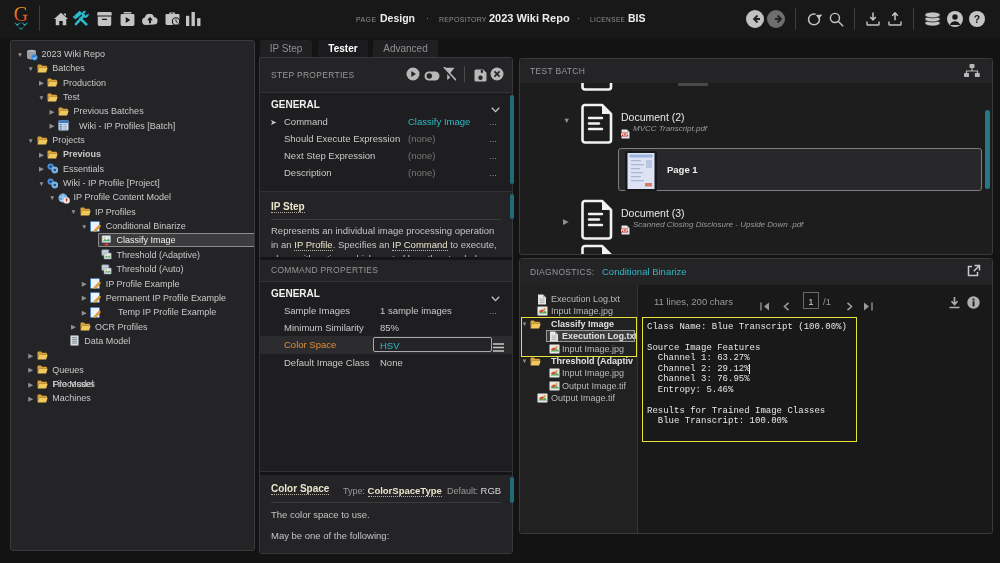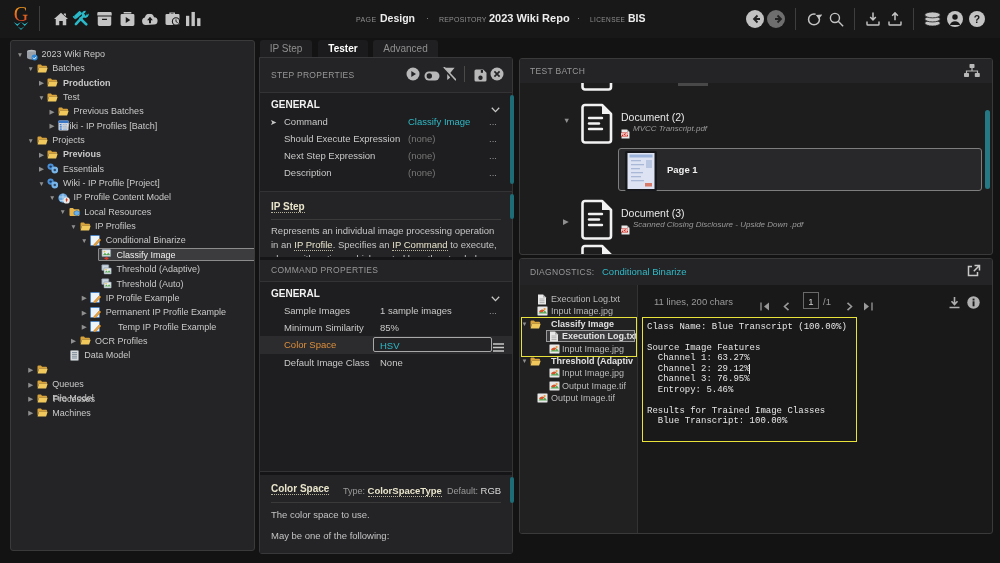--- a/index.html
+++ b/index.html
@@ -205,21 +205,21 @@
               <path d="M2 4.8 h8.7 l-1.6 4.7 h-8.6 Z" fill="#f0c85c"></path>
             </svg></span>
           <span class="lb" style="left:41.2px;">Batches</span>
         </div>
         <div class="trow">
           <span class="ar" style="left:26.4px">▶</span>
           <span class="ic" style="left:36.4px"><svg width="11" height="11" viewBox="0 0 11 11" style="">
               <path d="M0.5 2.5 a1 1 0 0 1 1-1 h2.5 l1 1.2 h4 a1 1 0 0 1 1 1 v1 h-8 l-1.5 4 Z" fill="#d9a33c"></path>
               <path d="M2 4.8 h8.7 l-1.6 4.7 h-8.6 Z" fill="#f0c85c"></path>
             </svg></span>
-          <span class="lb" style="left:51.9px;font-weight:bold;">Production</span>
+          <span class="lb" style="left:51.9px;">Production</span>
         </div>
         <div class="trow">
           <span class="ar" style="left:26.4px">▼</span>
           <span class="ic" style="left:36.4px"><svg width="11" height="11" viewBox="0 0 11 11" style="">
               <path d="M0.5 2.5 a1 1 0 0 1 1-1 h2.5 l1 1.2 h4 a1 1 0 0 1 1 1 v1 h-8 l-1.5 4 Z" fill="#d9a33c"></path>
               <path d="M2 4.8 h8.7 l-1.6 4.7 h-8.6 Z" fill="#f0c85c"></path>
             </svg></span>
           <span class="lb" style="left:51.9px;">Test</span>
         </div>
         <div class="trow">
@@ -235,21 +235,21 @@
           <span class="ic" style="left:47.1px"><svg width="11" height="11" viewBox="0 0 11 11" style="">
               <rect x="0.5" y="0.5" width="10" height="10" rx="1" fill="#dfe6ee"></rect>
               <rect x="0.5" y="0.5" width="10" height="2.6" fill="#3c78c8"></rect>
               <rect x="1.6" y="4" width="2.2" height="1.4" fill="#3c78c8"></rect>
               <rect x="4.6" y="4" width="4.6" height="1.4" fill="#9ab4d8"></rect>
               <rect x="1.6" y="6.2" width="2.2" height="1.4" fill="#3c78c8"></rect>
               <rect x="4.6" y="6.2" width="4.6" height="1.4" fill="#9ab4d8"></rect>
               <rect x="1.6" y="8.4" width="2.2" height="1.4" fill="#3c78c8"></rect>
               <rect x="4.6" y="8.4" width="4.6" height="1.4" fill="#9ab4d8"></rect>
             </svg></span>
-          <span class="lb" style="left:50px;">Wiki - IP Profiles [Batch]</span>
+          <span class="lb" style="left:68px;">Wiki - IP Profiles [Batch]</span>
         </div>
         <div class="trow">
           <span class="ar" style="left:15.7px">▼</span>
           <span class="ic" style="left:25.7px"><svg width="11" height="11" viewBox="0 0 11 11" style="">
               <path d="M0.5 2.5 a1 1 0 0 1 1-1 h2.5 l1 1.2 h4 a1 1 0 0 1 1 1 v1 h-8 l-1.5 4 Z" fill="#d9a33c"></path>
               <path d="M2 4.8 h8.7 l-1.6 4.7 h-8.6 Z" fill="#f0c85c"></path>
             </svg></span>
           <span class="lb" style="left:41.2px;">Projects</span>
         </div>
         <div class="trow">
@@ -282,28 +282,20 @@
         </div>
         <div class="trow">
           <span class="ar" style="left:37.1px">▼</span>
           <span class="ic" style="left:47.1px"><svg width="12" height="12" viewBox="0 0 12 12" style="">
               <circle cx="5" cy="6" r="4.6" fill="#69a8e0"></circle>
               <path d="M1 5 h8 M5 1.6 v8.8 M1.8 8.5 h6.6" stroke="#cfe4f4" stroke-width="0.7" fill="none"></path>
               <circle cx="8.6" cy="8.4" r="3.2" fill="#e8e8e8"></circle>
               <path d="M8.6 5.8 l1 2 l-1 2.6 l-1 -2.6 Z" fill="#d43f1f"></path>
             </svg></span>
           <span class="lb" style="left:62.6px;">IP Profile Content Model</span>
-        </div>
-        <div class="trow">
-          <span class="ar" style="left:47.8px">▼</span>
-          <span class="ic" style="left:57.8px"><svg width="12" height="12" viewBox="0 0 12 12" style="">
-              <path d="M0.5 3 a1 1 0 0 1 1 -1 h2.5 l1 1.2 h4.5 a1 1 0 0 1 1 1 v4.8 a1 1 0 0 1 -1 1 h-8 a1 1 0 0 1 -1 -1 Z" fill="#e8b64c"></path>
-              <path d="M7.8 4.6 l2.8 1.2 v2.6 l-2.8 1.3 l-2.8 -1.3 v-2.6 Z" fill="#6ab0e8" stroke="#2a6aa8" stroke-width="0.6"></path>
-            </svg></span>
-          <span class="lb" style="left:73.3px;">Local Resources</span>
         </div>
         <div class="trow">
           <span class="ar" style="left:58.5px">▼</span>
           <span class="ic" style="left:68.5px"><svg width="11" height="11" viewBox="0 0 11 11" style="">
               <path d="M0.5 2.5 a1 1 0 0 1 1-1 h2.5 l1 1.2 h4 a1 1 0 0 1 1 1 v1 h-8 l-1.5 4 Z" fill="#d9a33c"></path>
               <path d="M2 4.8 h8.7 l-1.6 4.7 h-8.6 Z" fill="#f0c85c"></path>
             </svg></span>
           <span class="lb" style="left:84.0px;">IP Profiles</span>
         </div>
         <div class="trow">

